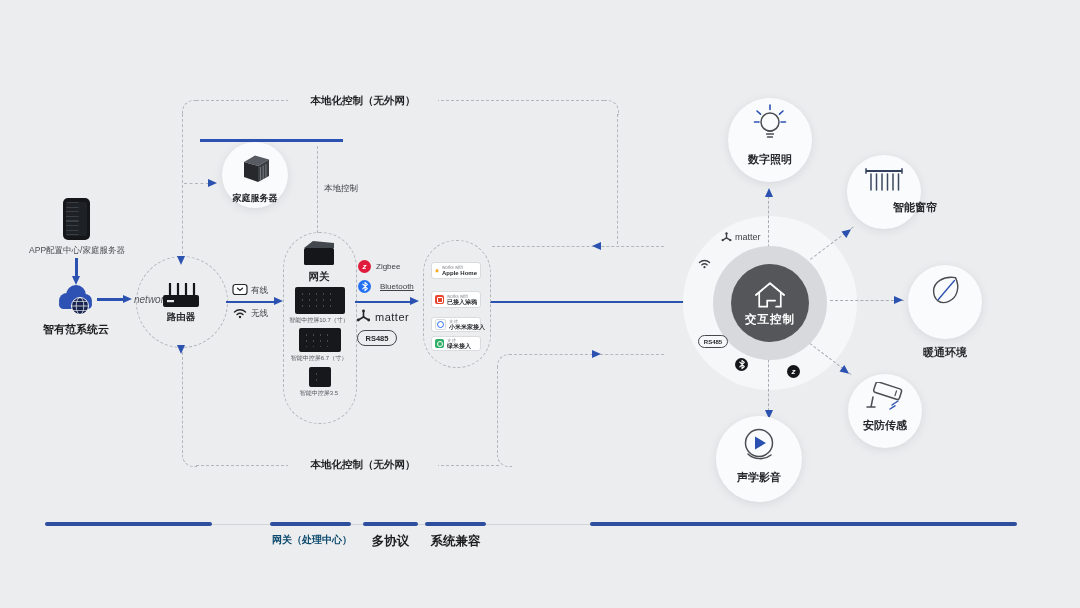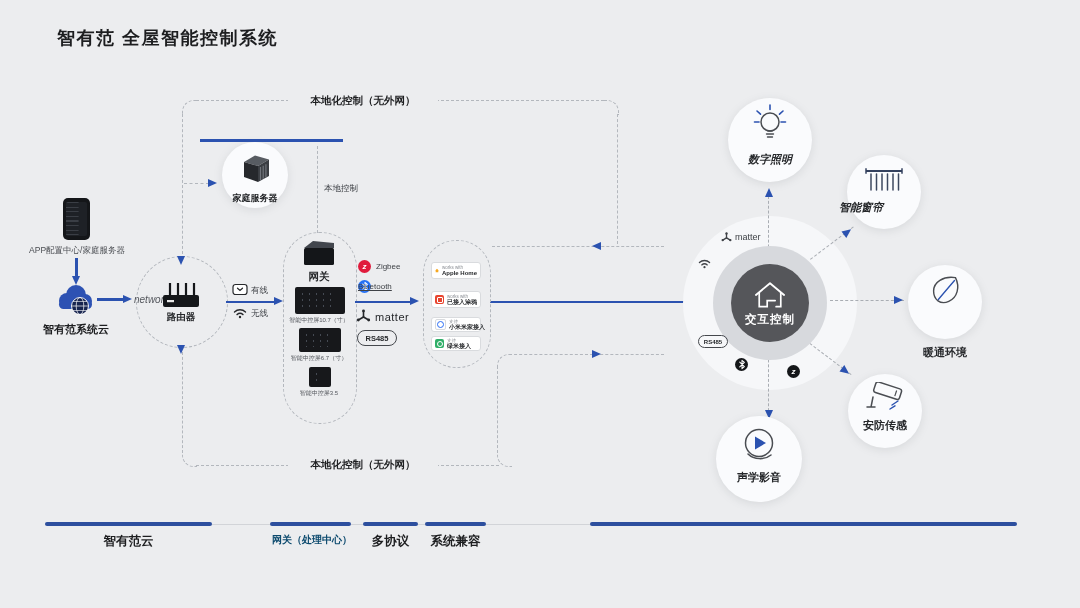--- a/index.html
+++ b/index.html
@@ -34,21 +34,20 @@
   .badge .t2{font-size:6px;font-weight:bold;color:#26282b;line-height:7px;white-space:nowrap;}
   .pill{border:1.2px solid #45484d;border-radius:8px;color:#26282b;font-weight:bold;display:flex;align-items:center;justify-content:center;background:transparent;}
   .legend-bar{height:3.5px;background:var(--legend-bar,#2d4f9e);border-radius:2px;}
   .nowrap{white-space:nowrap;}
 </style>
 </head>
 <body>
 
 <div id="canvas">
 
-  <div class="abs lbl nowrap" style="left:57px;top:26px;font-size:18px;letter-spacing:1.5px;color:#1d1e20">智有范 全屋智能控制系统</div>
 
   <div class="abs corner c-tl" style="left:182px;top:100px;"></div>
   <div class="abs dash-h" style="left:196px;top:100px;width:408px;"></div>
   <div class="abs corner c-tr" style="left:604px;top:100px;"></div>
   <div class="abs dash-v" style="left:616.5px;top:114px;height:130px;"></div>
   <div class="abs dash-v" style="left:182px;top:114px;height:140px;"></div>
   <div class="abs dash-v" style="left:182px;top:352px;height:101px;"></div>
   <div class="abs corner c-bl" style="left:182px;top:452px;"></div>
   <div class="abs dash-h" style="left:196px;top:464.5px;width:303px;"></div>
   <div class="abs corner c-tl" style="left:497px;top:354px;"></div>
@@ -157,21 +156,21 @@
     </div>
   <div class="abs ctr nowrap" style="left:281px;top:389px;width:76px;font-size:6px;color:#55585e;">智能中控屏3.5</div>
 
   <div class="abs circle ctr" style="left:358px;top:260px;width:13px;height:13px;background:var(--zigbee-red,#e01b3c);color:#fff;font-weight:bold;font-size:8px;font-style:italic;">z</div>
   <div class="abs nowrap" style="left:376px;top:262px;font-size:8px;color:#3f4247;">Zigbee</div>
   <div class="abs circle ctr" style="left:358px;top:280px;width:13px;height:13px;background:var(--bluetooth-blue,#2470f4);">
     <svg width="8" height="11" viewBox="0 0 8 12">
         <path d="M1.5 8.7 L6.6 3.6 L4 1.4 L4 10.6 L6.6 8.4 L1.5 3.3" fill="none" stroke="#fff" stroke-width="1.1" stroke-linejoin="round" stroke-linecap="round"></path>
       </svg>
   </div>
-  <div class="abs nowrap" style="left:358px;top:282px;font-size:8px;color:#3f4247;text-decoration:underline;">Bluetooth</div>
+  <div class="abs nowrap" style="left:380px;top:282px;font-size:8px;color:#3f4247;text-decoration:underline;">Bluetooth</div>
   <svg class="abs" style="left:356px;top:309px;" width="15" height="15" viewBox="0 0 15 15">
     <g stroke="#26282b" stroke-width="1.6" stroke-linecap="round">
       <line x1="7.5" y1="8" x2="7.5" y2="2"></line>
         <line x1="7.5" y1="8" x2="2.3" y2="11"></line>
         <line x1="7.5" y1="8" x2="12.7" y2="11"></line>
     </g>
     <circle cx="7.5" cy="2" r="1.4" fill="#26282b"></circle>
       <circle cx="2.3" cy="11" r="1.4" fill="#26282b"></circle>
       <circle cx="12.7" cy="11" r="1.4" fill="#26282b"></circle>
   </svg>
@@ -272,37 +271,37 @@
     <g stroke="var(--accent,#2b52b0)" stroke-width="1.6" stroke-linecap="round">
       <line x1="20" y1="3" x2="20" y2="7.5"></line>
         <line x1="7" y1="9" x2="10.5" y2="12.2"></line>
         <line x1="33" y1="9" x2="29.5" y2="12.2"></line>
       <line x1="4.5" y1="20" x2="9" y2="20"></line>
         <line x1="35.5" y1="20" x2="31" y2="20"></line>
     </g>
     <circle cx="20" cy="20" r="9" fill="none" stroke="#4a4d52" stroke-width="1.5"></circle>
     <path d="M16.5 32 H23.5 M17.5 35 H22.5 M17.8 29 H22.2" fill="none" stroke="#4a4d52" stroke-width="1.4" stroke-linecap="round"></path>
   </svg>
-  <div class="abs ctr sat-label nowrap" style="left:728px;top:152px;width:84px;font-style:italic;">数字照明</div>
+  <div class="abs ctr sat-label nowrap" style="left:728px;top:152px;width:84px;">数字照明</div>
 
   <div class="abs white-circle" style="left:847px;top:155px;width:74px;height:74px;"></div>
   <svg class="abs" style="left:862px;top:165px;" width="44" height="30" viewBox="0 0 44 30">
     <line x1="4" y1="6" x2="40" y2="6" stroke="#33415e" stroke-width="2"></line>
     <line x1="4" y1="3.2" x2="4" y2="8.8" stroke="#33415e" stroke-width="1.5"></line>
     <line x1="40" y1="3.2" x2="40" y2="8.8" stroke="#33415e" stroke-width="1.5"></line>
     <g stroke="#3c485f" stroke-width="1.5" stroke-linecap="round">
       <line x1="9" y1="9" x2="9" y2="25"></line>
         <line x1="14.5" y1="9" x2="14.5" y2="25"></line>
         <line x1="20" y1="9" x2="20" y2="25"></line>
       <line x1="25.5" y1="9" x2="25.5" y2="25"></line>
         <line x1="31" y1="9" x2="31" y2="25"></line>
         <line x1="36.5" y1="9" x2="36.5" y2="25"></line>
     </g>
   </svg>
-  <div class="abs ctr sat-label nowrap" style="left:824px;top:200px;width:74px;font-style:italic;">智能窗帘</div>
+  <div class="abs ctr sat-label nowrap" style="left:878px;top:200px;width:74px;">智能窗帘</div>
 
   <div class="abs white-circle" style="left:908px;top:265px;width:74px;height:74px;"></div>
   <svg class="abs" style="left:926px;top:271px;" width="38" height="38" viewBox="0 0 40 40">
     <path d="M31 7 C36 17 33 28 24 32 C15 36 8 30 8 21 C8 12 18 5 31 7 Z" fill="none" stroke="#4a4d52" stroke-width="1.5"></path>
     <path d="M13 30 C18 24 24 17 30 10" fill="none" stroke="var(--accent,#2b52b0)" stroke-width="1.4" stroke-linecap="round"></path>
   </svg>
   <div class="abs ctr sat-label nowrap" style="left:908px;top:311px;width:74px;margin-top:34px;">暖通环境</div>
 
   <div class="abs white-circle" style="left:848px;top:374px;width:74px;height:74px;"></div>
   <svg class="abs" style="left:860px;top:382px;" width="48" height="34" viewBox="0 0 48 34">
@@ -325,18 +324,17 @@
     <path d="M12 30 C18 36 29 36 35 31" fill="none" stroke="#4a4d52" stroke-width="1.5" stroke-linecap="round"></path>
   </svg>
   <div class="abs ctr sat-label nowrap" style="left:716px;top:470px;width:86px;">声学影音</div>
 
   <div class="abs" style="left:45px;top:523.5px;width:972px;height:1.5px;background:#d2d4d8;"></div>
   <div class="abs legend-bar" style="left:45px;top:522px;width:167px;"></div>
   <div class="abs legend-bar" style="left:270px;top:522px;width:81px;"></div>
   <div class="abs legend-bar" style="left:363px;top:522px;width:55px;"></div>
   <div class="abs legend-bar" style="left:425px;top:522px;width:61px;"></div>
   <div class="abs legend-bar" style="left:590px;top:522px;width:427px;"></div>
-  <div class="abs ctr lbl nowrap" style="left:45px;top:533px;width:167px;font-size:12.5px;color:#1d1e20;">智有范云</div>
   <div class="abs ctr lbl nowrap" style="left:258px;top:533px;width:108px;font-size:10px;color:#0c4a6e;">网关（处理中心）</div>
   <div class="abs ctr lbl nowrap" style="left:363px;top:533px;width:55px;font-size:12.5px;color:#1d1e20;">多协议</div>
   <div class="abs ctr lbl nowrap" style="left:425px;top:533px;width:61px;font-size:12.5px;color:#1d1e20;">系统兼容</div>
 
 </div>
 
 </body></html>

